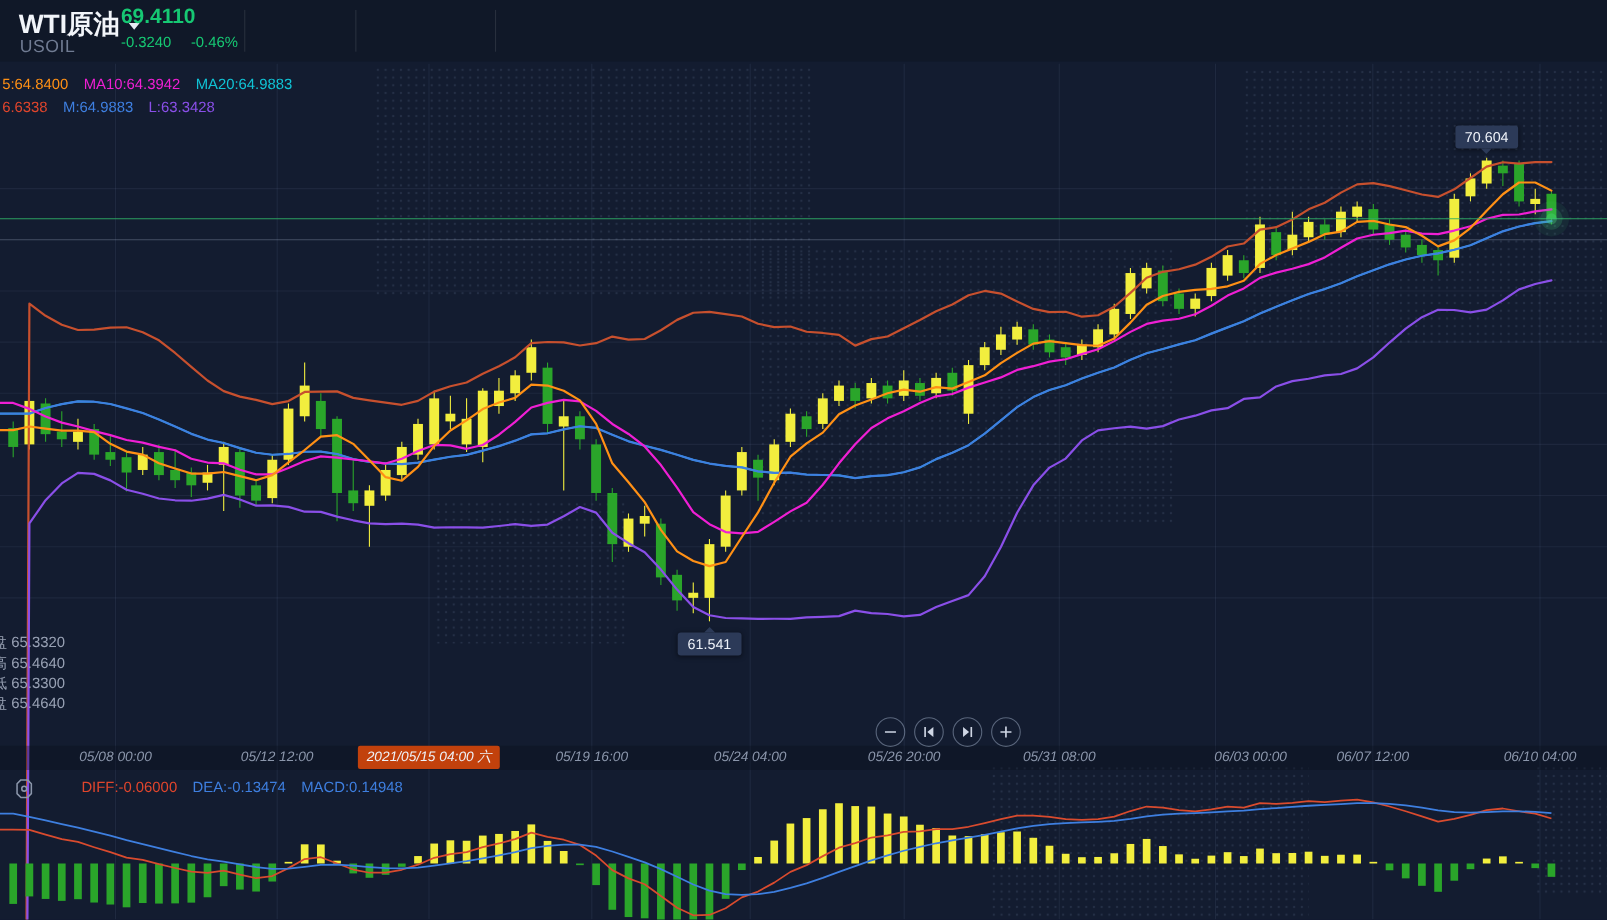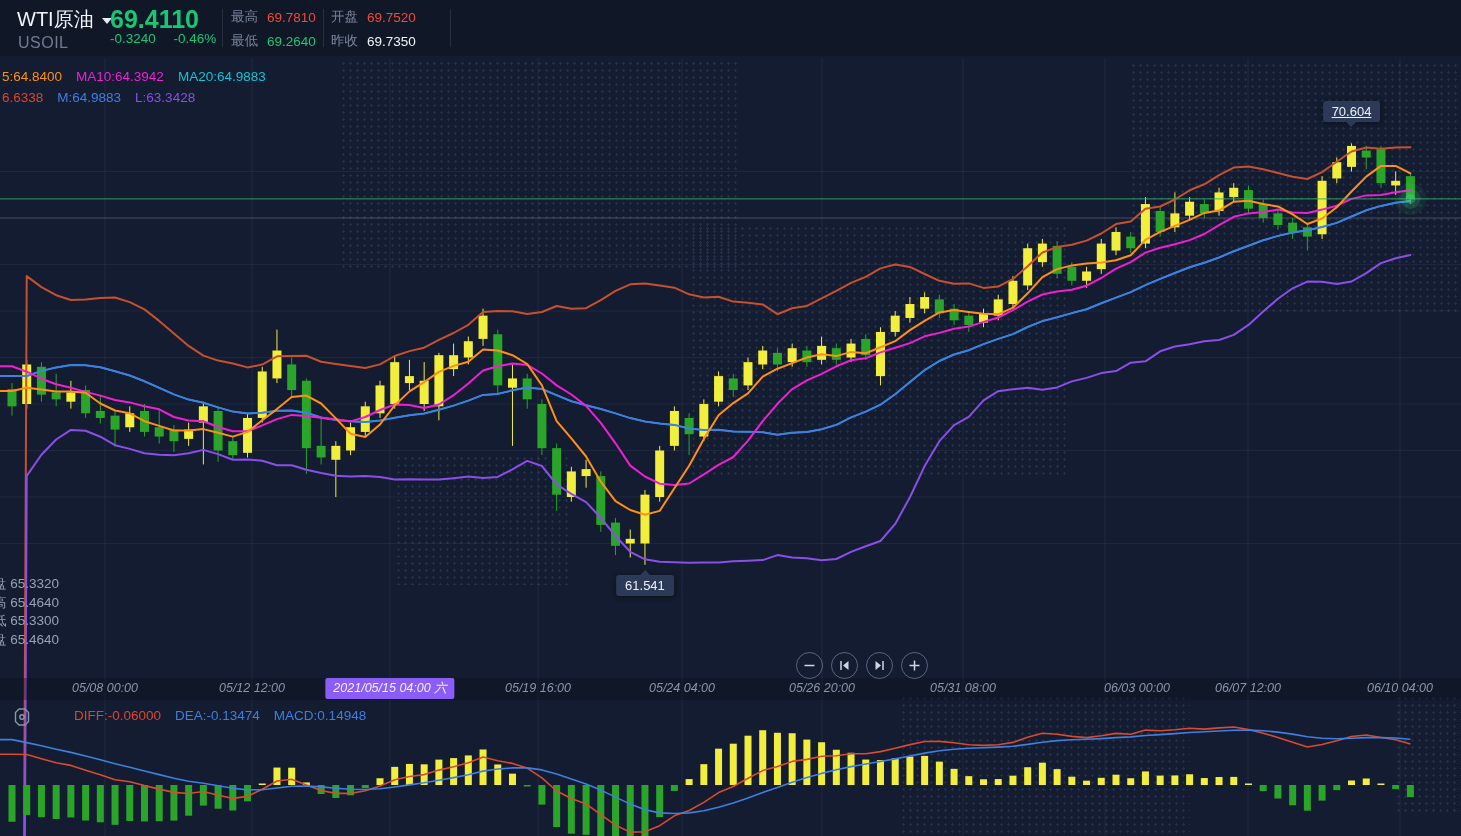--- a/index.html
+++ b/index.html
@@ -9,25 +9,25 @@
 
   
   .map-dots{position:absolute;pointer-events:none;
     background-image:radial-gradient(circle,rgba(150,175,215,0.13) 1.2px,transparent 1.4px);
     background-size:7px 7px;}
 
   #chart-svg{position:absolute;left:0;top:0;}
 
   
   #header{position:absolute;left:0;top:0;width:1461px;height:56px;background:#101828;}
-  .symbol-name{position:absolute;left:17px;top:6px;font-size:20px;font-weight:normal;color:#f2f5fa;cursor:pointer;}
+  .symbol-name{position:absolute;left:17px;top:6px;font-size:24px;font-weight:bold;color:#f2f5fa;cursor:pointer;}
   .caret{display:inline-block;margin-left:8px;vertical-align:middle;width:0;height:0;
          border-left:5px solid transparent;border-right:5px solid transparent;border-top:6px solid #e8ecf4;}
   .symbol-code{position:absolute;left:18px;top:34px;font-size:16px;color:#707b92;letter-spacing:.5px;}
-  .last-price{position:absolute;left:110px;top:5px;font-size:25px;font-weight:bold;color:#16c873;}
+  .last-price{position:absolute;left:110px;top:5px;font-size:19px;font-weight:bold;color:#16c873;}
   .change-row{position:absolute;left:110px;top:31px;font-size:13.5px;color:#16c873;}
   .change-row span{margin-right:14px;}
   #stats-grid{position:absolute;left:231px;top:8px;display:grid;
               grid-template-columns:36px 64px 36px 96px;grid-row-gap:6px;font-size:13.5px;align-items:center;}
   .stat-label{color:#78839a;}
   .hdiv{position:absolute;top:9px;height:38px;width:1px;background:rgba(255,255,255,0.10);}
 
   
   .ind-row{position:absolute;font-size:13.5px;white-space:nowrap;}
   .ind-row span{margin-right:14px;}
@@ -42,21 +42,21 @@
     padding:3px 9px;border-radius:3px;transform:translateX(-50%);white-space:nowrap;
     box-shadow:0 1px 5px rgba(0,0,0,.45);}
   .callout-high::after{content:"";position:absolute;left:50%;margin-left:-5px;top:100%;
     border:5px solid transparent;border-top-color:#2c3a58;}
   .callout-low::after{content:"";position:absolute;left:50%;margin-left:-5px;bottom:100%;
     border:5px solid transparent;border-bottom-color:#2c3a58;}
 
   
   #axis-row{position:absolute;left:0;top:678px;width:1461px;height:22px;background:rgba(9,14,27,0.35);font-style:italic;}
   .tick{position:absolute;top:3px;transform:translateX(-50%);font-size:12.5px;color:#8b96ab;white-space:nowrap;}
-  .tick.highlight{background:#8b5cf6;color:#eef1f7;padding:2px 8px;border-radius:2px;top:0;}
+  .tick.highlight{background:#c2410c;color:#eef1f7;padding:2px 8px;border-radius:2px;top:0;}
 
   
   .nav-btn{position:absolute;top:652px;width:27px;height:27px;border-radius:50%;
     border:1px solid rgba(175,190,215,0.45);background:transparent;display:flex;
     align-items:center;justify-content:center;cursor:pointer;padding:0;}
   .nav-btn svg{display:block;}
 
   
   #macd-gear{position:absolute;left:11px;top:706px;cursor:pointer;}
   #macd-values{position:absolute;left:40px;top:708px;font-size:13.5px;white-space:nowrap;}
@@ -408,43 +408,33 @@
     </div>
     <div class="symbol-code">USOIL</div>
     <div class="last-price">69.4110</div>
     <div class="change-row">
       <span>-0.3240</span>
       <span>-0.46%</span>
     </div>
     <div class="hdiv" style="left:222px;"></div>
     <div class="hdiv" style="left:323px;"></div>
     <div class="hdiv" style="left:450px;"></div>
-    <div id="stats-grid">
-      <span class="stat-label">最高</span>
-      <span class="stat-value" style="color: rgb(242, 73, 58);">69.7810</span>
-      <span class="stat-label">开盘</span>
-      <span class="stat-value" style="color: rgb(242, 73, 58);">69.7520</span>
-      <span class="stat-label">最低</span>
-      <span class="stat-value" style="color: rgb(22, 200, 115);">69.2640</span>
-      <span class="stat-label">昨收</span>
-      <span class="stat-value" style="color: rgb(240, 243, 248);">69.7350</span>
-    </div>
   </div>
 
   <div id="ma-row" class="ind-row"><span style="color: rgb(255, 144, 21);">5:64.8400</span><span style="color: rgb(239, 31, 212);">MA10:64.3942</span><span style="color: rgb(16, 195, 213);">MA20:64.9883</span></div>
   <div id="boll-row" class="ind-row"><span style="color: rgb(224, 69, 44);">6.6338</span><span style="color: rgb(62, 127, 224);">M:64.9883</span><span style="color: rgb(138, 79, 232);">L:63.3428</span></div>
 
   <div id="hover-ohlc">
       <div>盘 65.3320</div>
       <div>高 65.4640</div>
       <div>低 65.3300</div>
       <div>盘 65.4640</div>
     </div>
 
-  <div id="high-label" class="price-callout callout-high" style="left: 1351.52px; top: 101px; text-decoration: underline;">70.604</div>
+  <div id="high-label" class="price-callout callout-high" style="left: 1351.52px; top: 114px;">70.604</div>
   <div id="low-label" class="price-callout callout-low" style="left: 644.96px; top: 574.843px;">61.541</div>
 
   <div id="axis-row">
       <span class="tick" style="left: 105px;">05/08 00:00</span>
       <span class="tick" style="left: 252px;">05/12 12:00</span>
       <span class="tick highlight" style="left: 390px;">2021/05/15 04:00 六</span>
       <span class="tick" style="left: 538px;">05/19 16:00</span>
       <span class="tick" style="left: 682px;">05/24 04:00</span>
       <span class="tick" style="left: 822px;">05/26 20:00</span>
       <span class="tick" style="left: 963px;">05/31 08:00</span>

